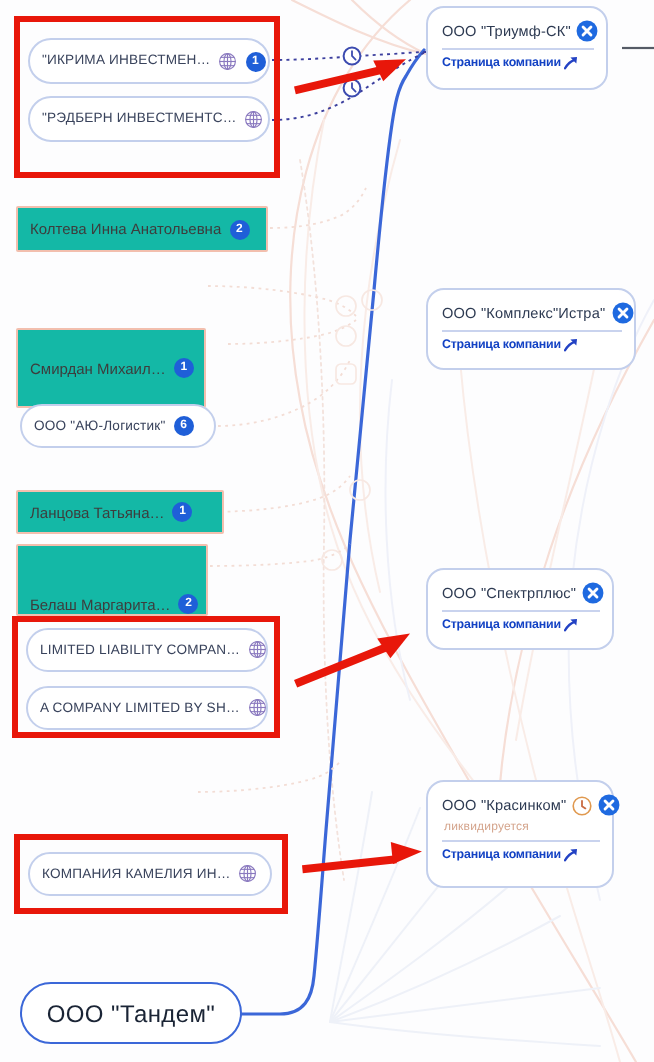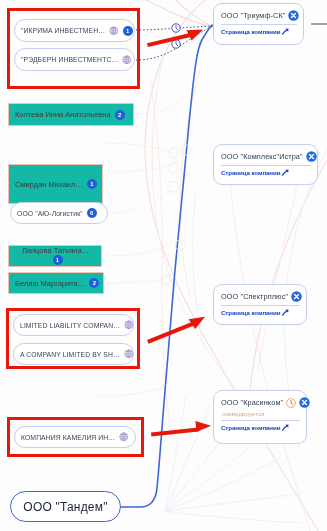--- a/index.html
+++ b/index.html
@@ -167,26 +167,26 @@
     <span class="lbl">Смирдан Михаил…</span>
     <span class="badge">1</span>
   </div>
 
 
   <div class="org-pill" style="left:10px;top:202px;width:98px;height:22px;">
     <span class="lbl">ООО "АЮ-Логистик"</span>
     <span class="badge">6</span>
   </div>
 
-  <div class="per-rect" style="left:8px;top:245px;width:94px;height:22px;flex-direction:column;">
+  <div class="per-rect" style="left:8px;top:245px;width:104px;height:22px;">
     <span class="lbl">Ланцова Татьяна…</span>
     <span class="badge">1</span>
   </div>
 
-  <div class="per-rect" style="left:8px;top:272px;width:96px;height:22px;">
+  <div class="per-rect" style="left:8px;top:272px;width:96px;height:36px;align-items:flex-end;">
     <span class="lbl">Белаш Маргарита…</span>
     <span class="badge">2</span>
   </div>
 
   <div class="org-pill" style="left:13px;top:314px;width:121px;height:22px;">
     <span class="lbl">LIMITED LIABILITY COMPAN…</span>
     <svg class="gicon" viewBox="0 0 20 20">
         <g stroke="#8a79bf" stroke-width="1.2" fill="none">
           <circle cx="10" cy="10" r="8.3"></circle>
           <ellipse cx="10" cy="10" rx="3.7" ry="8.3"></ellipse>

